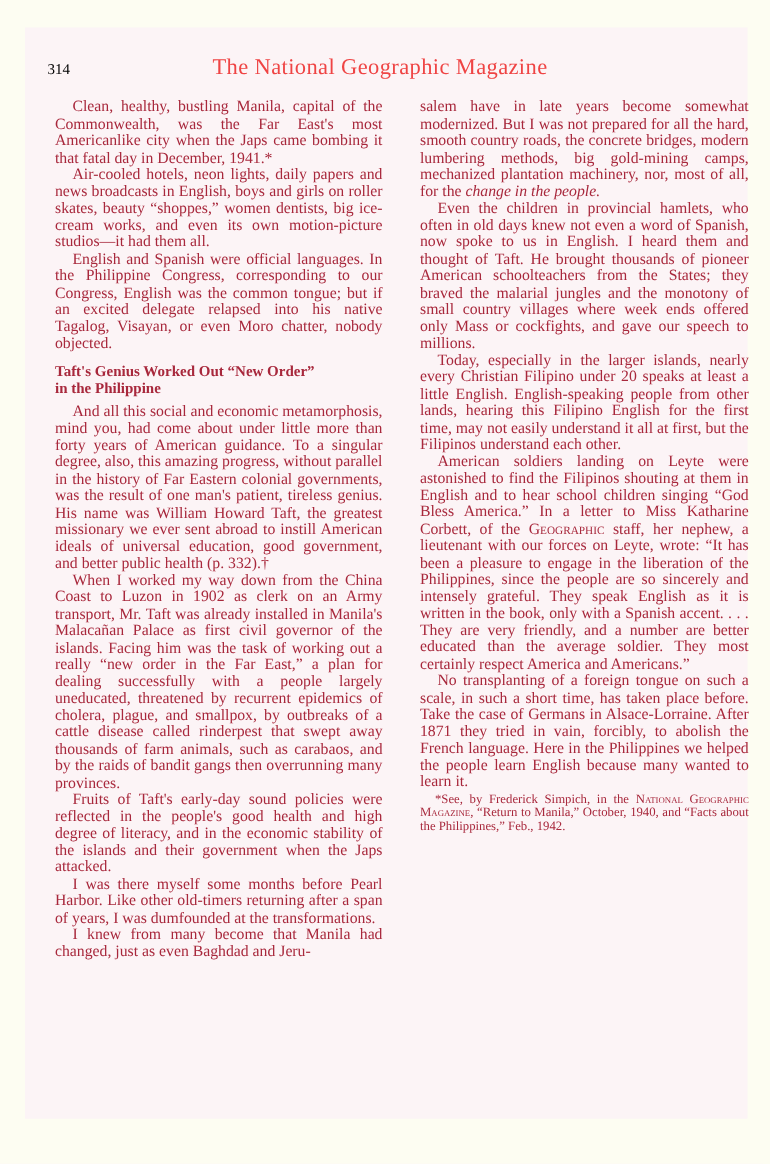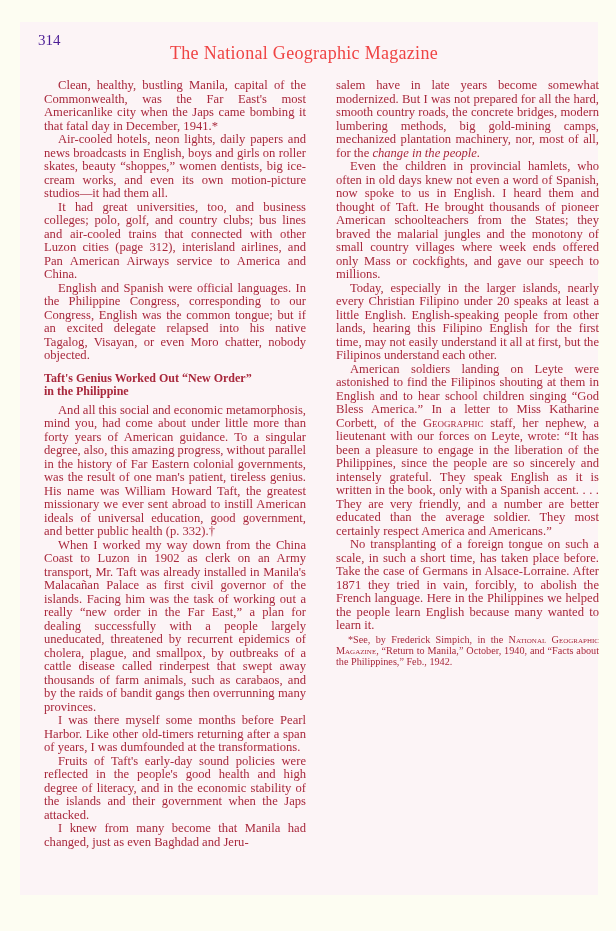--- a/index.html
+++ b/index.html
@@ -7,21 +7,21 @@
     width: 616px; height: 931px; position: relative; overflow: hidden;
     background: #fdfdf2;
     font-family: "Liberation Serif", "DejaVu Serif", serif;
     color: #a8283c;
   }
   .page {
     position: absolute; left: 20px; top: 22px; width: 578px; height: 873px;
     background: #fcf4f6;
   }
   .folio {
-    position: absolute; top: 32px; left: 38px; font-size: 15px; color: #4c1d95;
+    position: absolute; top: 48px; left: 38px; font-size: 12px; color: #000000;
   }
   .running-head {
     position: absolute; top: 43px; left: 170px; font-size: 18px; letter-spacing: 0.3px; color: #ef4444;
   }
   .col {
     position: absolute; top: 79px; width: 262px;
     font-size: 12.6px; line-height: 13.5px; text-align: justify;
   }
   .col.left { left: 44px; }
   .col.right { left: 336px; width: 263px; }
@@ -41,30 +41,29 @@
 <body>
 
 <div class="page"></div>
 
 <div class="folio">314</div>
 <div class="running-head">The National Geographic Magazine</div>
 
 <div class="col left">
   <p>Clean, healthy, bustling Manila, capital of the Commonwealth, was the Far East's most Americanlike city when the Japs came bombing it that fatal day in December, 1941.*</p>
   <p>Air-cooled hotels, neon lights, daily papers and news broadcasts in English, boys and girls on roller skates, beauty “shoppes,” women dentists, big ice-cream works, and even its own motion-picture studios—it had them all.</p>
-  <p>It had great universities, too, and business colleges; polo, golf, and country clubs; bus lines and air-cooled trains that connected with other Luzon cities (page 312), interisland airlines, and Pan American Airways service to America and China.</p>
   <p>English and Spanish were official languages. In the Philippine Congress, corresponding to our Congress, English was the common tongue; but if an excited delegate relapsed into his native Tagalog, Visayan, or even Moro chatter, nobody objected.</p>
   <div class="subhead">
     <span>Taft's Genius Worked Out “New Order”</span><br>
     <span>in the Philippine</span>
   </div>
   <p>And all this social and economic metamorphosis, mind you, had come about under little more than forty years of American guidance. To a singular degree, also, this amazing progress, without parallel in the history of Far Eastern colonial governments, was the result of one man's patient, tireless genius. His name was William Howard Taft, the greatest missionary we ever sent abroad to instill American ideals of universal education, good government, and better public health (p. 332).†</p>
   <p>When I worked my way down from the China Coast to Luzon in 1902 as clerk on an Army transport, Mr. Taft was already installed in Manila's Malacañan Palace as first civil governor of the islands. Facing him was the task of working out a really “new order in the Far East,” a plan for dealing successfully with a people largely uneducated, threatened by recurrent epidemics of cholera, plague, and smallpox, by outbreaks of a cattle disease called rinderpest that swept away thousands of farm animals, such as carabaos, and by the raids of bandit gangs then overrunning many provinces.</p>
+  <p>Fruits of Taft's early-day sound policies were reflected in the people's good health and high degree of literacy, and in the economic stability of the islands and their government when the Japs attacked.</p>
   <p>I was there myself some months before Pearl Harbor. Like other old-timers returning after a span of years, I was dumfounded at the transformations.</p>
-  <p>Fruits of Taft's early-day sound policies were reflected in the people's good health and high degree of literacy, and in the economic stability of the islands and their government when the Japs attacked.</p>
   <p>I knew from many become that Manila had changed, just as even Baghdad and Jeru-</p>
 </div>
 
 <div class="col right">
   <p class="noindent"><span>salem have in late years become somewhat modernized. But I was not prepared for all the hard, smooth country roads, the concrete bridges, modern lumbering methods, big gold-mining camps, mechanized plantation machinery, nor, most of all, for the </span><em>change in the people.</em></p>
   <p>Even the children in provincial hamlets, who often in old days knew not even a word of Spanish, now spoke to us in English. I heard them and thought of Taft. He brought thousands of pioneer American schoolteachers from the States; they braved the malarial jungles and the monotony of small country villages where week ends offered only Mass or cockfights, and gave our speech to millions.</p>
   <p>Today, especially in the larger islands, nearly every Christian Filipino under 20 speaks at least a little English. English-speaking people from other lands, hearing this Filipino English for the first time, may not easily understand it all at first, but the Filipinos understand each other.</p>
   <p><span>American soldiers landing on Leyte were astonished to find the Filipinos shouting at them in English and to hear school children singing “God Bless America.” In a letter to Miss Katharine Corbett, of the </span><span class="sc">Geographic</span><span> staff, her nephew, a lieutenant with our forces on Leyte, wrote: “It has been a pleasure to engage in the liberation of the Philippines, since the people are so sincerely and intensely grateful. They speak English as it is written in the book, only with a Spanish accent. . . . They are very friendly, and a number are better educated than the average soldier. They most certainly respect America and Americans.”</span></p>
   <p>No transplanting of a foreign tongue on such a scale, in such a short time, has taken place before. Take the case of Germans in Alsace-Lorraine. After 1871 they tried in vain, forcibly, to abolish the French language. Here in the Philippines we helped the people learn English because many wanted to learn it.</p>
 

